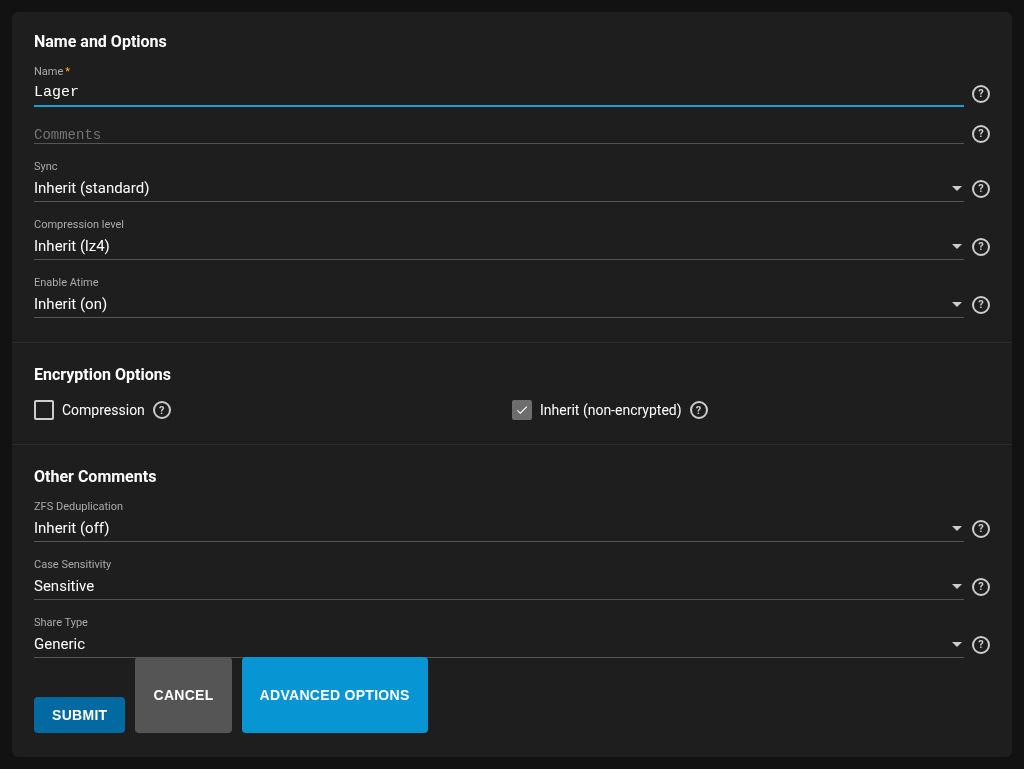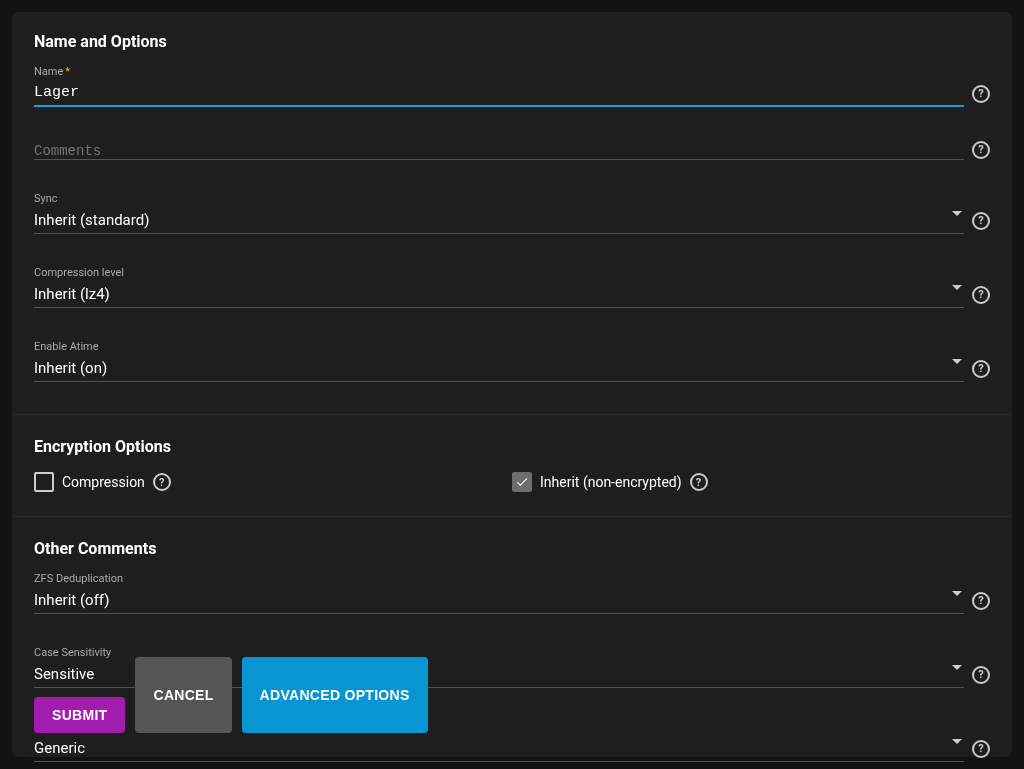--- a/index.html
+++ b/index.html
@@ -21,21 +21,21 @@
     }
     .section-title {
       font-size: 16px;
       font-weight: 700;
       margin-bottom: 14px;
       margin-top: 2px;
     }
     .section-title.enc { margin-top: 8px; }
     .field {
       position: relative;
-      margin-bottom: 32px;
+      margin-bottom: 16px;
     }
     .field-label {
       font-size: 11px;
       color: #aaa;
       display: block;
       margin-bottom: 2px;
     }
     .req {
       color: #ffb300;
       margin-left: 2px;
@@ -65,21 +65,21 @@
     }
     .select-line {
       flex: 1;
       position: relative;
       border-bottom: 1px solid #555;
       padding: 4px 0 4px 0;
       font-size: 15px;
       color: #fff;
       cursor: pointer;
       display: flex;
-      align-items: flex-start;
+      align-items: center;
       justify-content: space-between;
     }
     .select-line .chev {
       width: 0; height: 0;
       border-left: 5px solid transparent;
       border-right: 5px solid transparent;
       border-top: 5px solid #ccc;
       margin-right: 2px;
       flex: none;
     }
@@ -142,21 +142,21 @@
     .btn {
       padding: 10px 18px;
       border: none;
       border-radius: 4px;
       font-size: 14px;
       font-weight: 600;
       letter-spacing: 0.3px;
       cursor: pointer;
       text-transform: uppercase;
     }
-    .btn.primary { background: #a21caf; color: #fff; margin-top: 40px; }
+    .btn.primary { background: #0369a1; color: #fff; margin-top: 40px; }
     .btn.secondary { background: #555; color: #fff; }
     .btn.outline { background: #0795d3; color: #fff; }
     .value-text { color: #fff; }
     .comments-label {
       font-size: 14px;
       color: #bbb;
     }
   </style>
 </head>
 <body>

